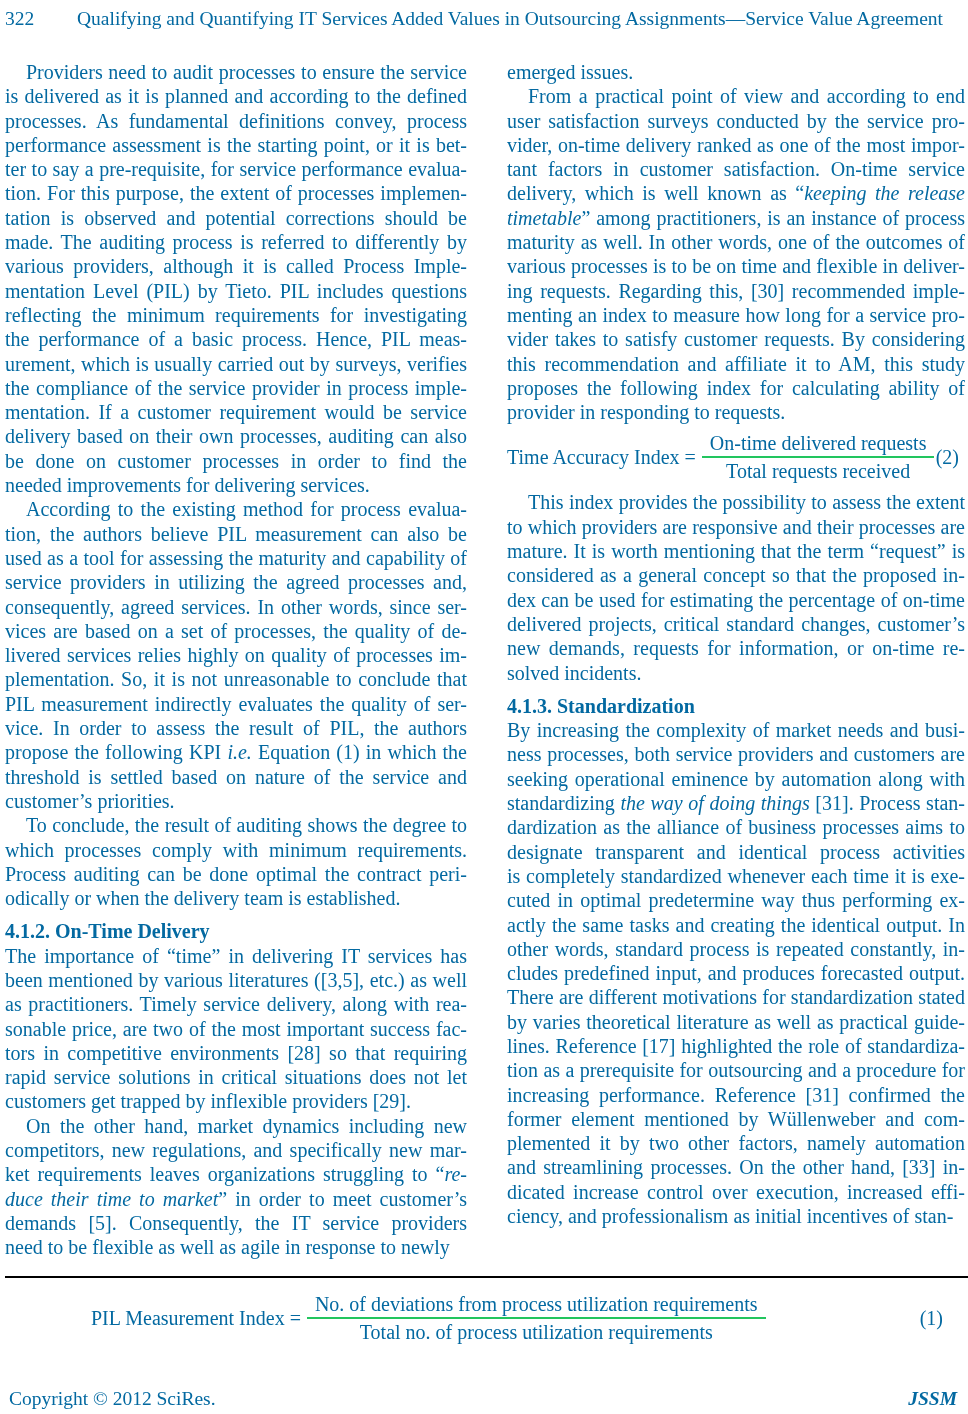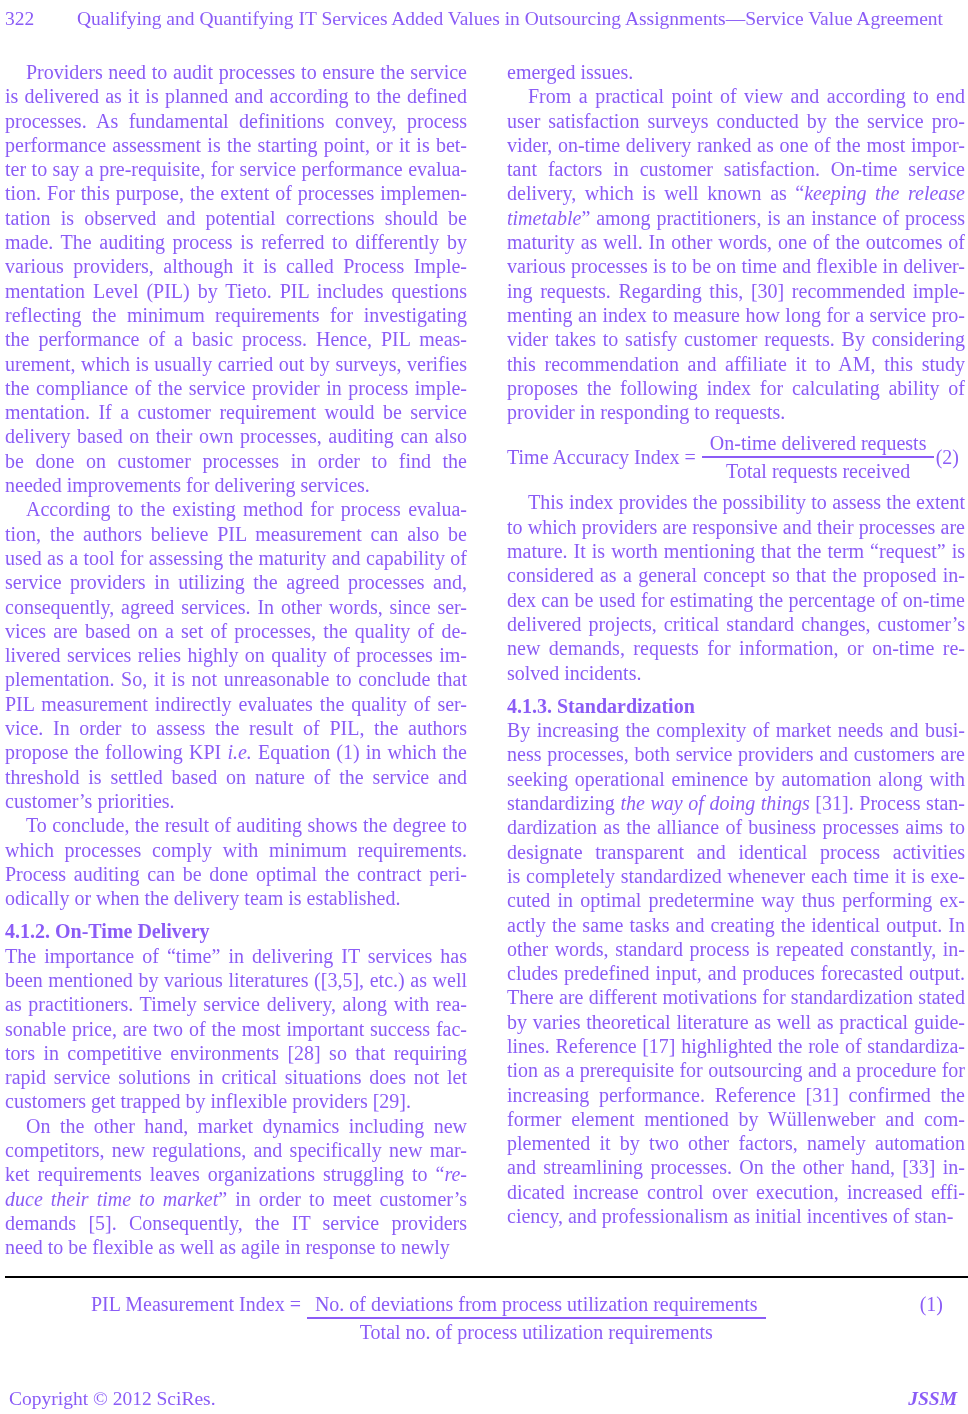--- a/index.html
+++ b/index.html
@@ -1,17 +1,17 @@
 <!DOCTYPE html>
 <html><head>
 <meta charset="utf-8">
 <style>
   html,body{margin:0;padding:0;background:#ffffff;}
   .page{
-    width:968px;height:1414px;background:#fff;color:#8b5cf6;
+    width:968px;height:1414px;background:#fff;color:#0369a1;
     font-family:"Liberation Serif", serif;
     box-sizing:border-box;position:relative;overflow:hidden;
     padding:6px 3px 0 5px;
   }
   
   .hdr{display:flex;align-items:baseline;font-size:19.5px;line-height:26px;}
   .pagenum{width:72px;flex:none;}
   
   .cols{display:flex;margin-top:28px;font-size:20px;line-height:24.3px;}
   .col{flex:none;}
@@ -20,26 +20,26 @@
   .para{margin:0;}
   .para.indent .line:first-child{text-indent:21px;}
   .line{min-height:24.3px;text-align:left;}
   .line.j{text-align:justify;text-align-last:justify;text-justify:inter-word;}
   .heading{font-weight:bold;margin-top:9px;}
   .it{font-style:italic;}
   
   .eq{display:flex;align-items:center;margin:7px 0 7px 0;}
   .frac{display:inline-block;text-align:center;line-height:24px;}
   .num{padding:0 8px 1px;}
-  .den{border-top:2px solid #8b5cf6;padding:1px 8px 0;}
+  .den{border-top:2px solid #22c55e;padding:1px 8px 0;}
   .eqlhs{margin-right:6px;}
   .eqlabel{margin-left:auto;padding-right:6px;}
   
   .rule{border:none;border-top:2px solid #000;margin:16px 0 0 0;width:965px;}
-  .footer-eq{display:flex;align-items:flex-start;margin-top:14px;padding-left:86px;padding-right:16px;font-size:20px;line-height:24px;}
+  .footer-eq{display:flex;align-items:center;margin-top:14px;padding-left:86px;padding-right:16px;font-size:20px;line-height:24px;}
   .copyrow{display:flex;justify-content:space-between;margin-top:44px;font-size:19.5px;padding:0 8px 0 4px;}
   .journal{font-weight:bold;font-style:italic;}
 </style>
 </head>
 <body>
 
 <div class="page">
 
   <header class="hdr">
     <span class="pagenum">322</span>

